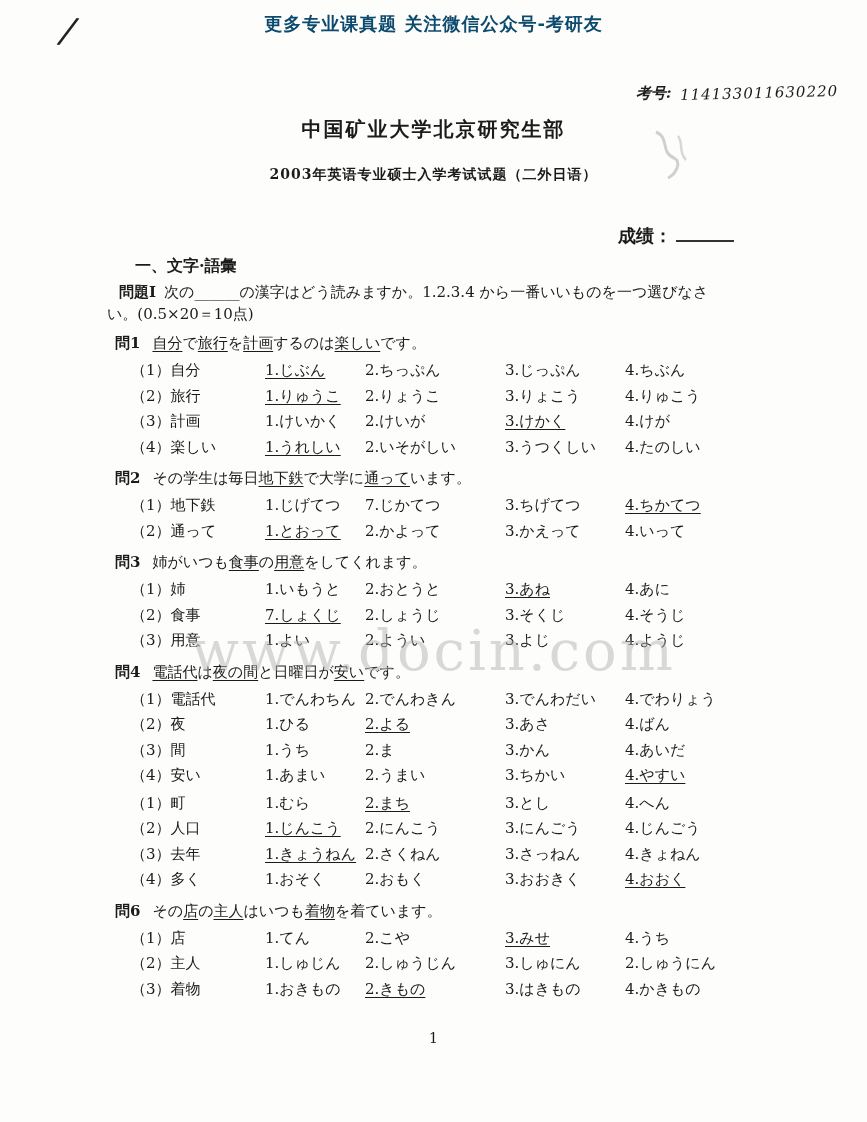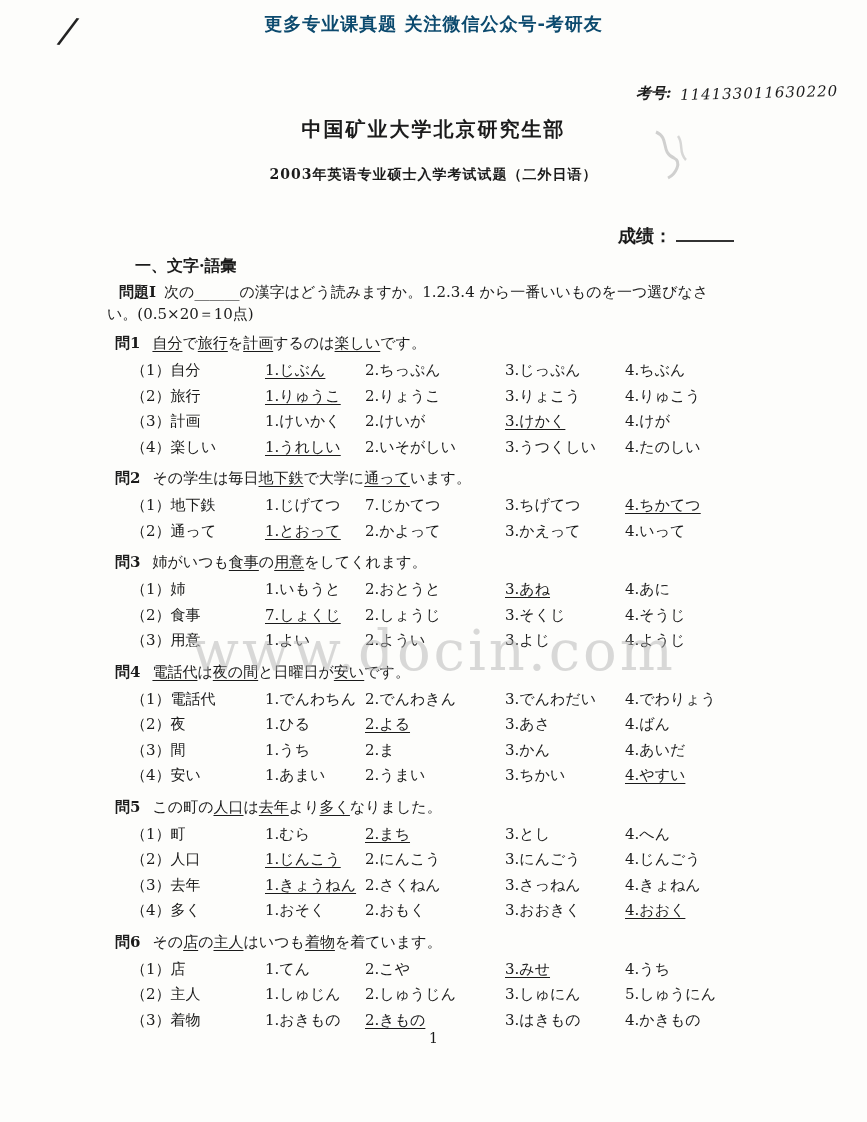--- a/index.html
+++ b/index.html
@@ -237,21 +237,20 @@
           </div>
           <div class="item-row">
             <span class="item-label">（4）安い</span>
             <span class="opt opt0">1.あまい</span>
             <span class="opt opt1">2.うまい</span>
             <span class="opt opt2">3.ちかい</span>
             <span class="opt opt3 u">4.やすい</span>
           </div>
         </div>
         <div class="question">
-          <div class="stem"><span class="q-label">問5</span><span>この町の</span><span class="u">人口</span><span>は</span><span class="u">去年</span><span>より</span><span class="u">多く</span><span>なりました。</span></div>
           <div class="item-row">
             <span class="item-label">（1）町</span>
             <span class="opt opt0">1.むら</span>
             <span class="opt opt1 u">2.まち</span>
             <span class="opt opt2">3.とし</span>
             <span class="opt opt3">4.へん</span>
           </div>
           <div class="item-row">
             <span class="item-label">（2）人口</span>
             <span class="opt opt0 u">1.じんこう</span>
@@ -281,21 +280,21 @@
             <span class="opt opt0">1.てん</span>
             <span class="opt opt1">2.こや</span>
             <span class="opt opt2 u">3.みせ</span>
             <span class="opt opt3">4.うち</span>
           </div>
           <div class="item-row">
             <span class="item-label">（2）主人</span>
             <span class="opt opt0">1.しゅじん</span>
             <span class="opt opt1">2.しゅうじん</span>
             <span class="opt opt2">3.しゅにん</span>
-            <span class="opt opt3">5.しゅうにん</span>
+            <span class="opt opt3">2.しゅうにん</span>
           </div>
           <div class="item-row">
             <span class="item-label">（3）着物</span>
             <span class="opt opt0">1.おきもの</span>
             <span class="opt opt1 u">2.きもの</span>
             <span class="opt opt2">3.はきもの</span>
             <span class="opt opt3">4.かきもの</span>
           </div>
         </div>
       </div>

